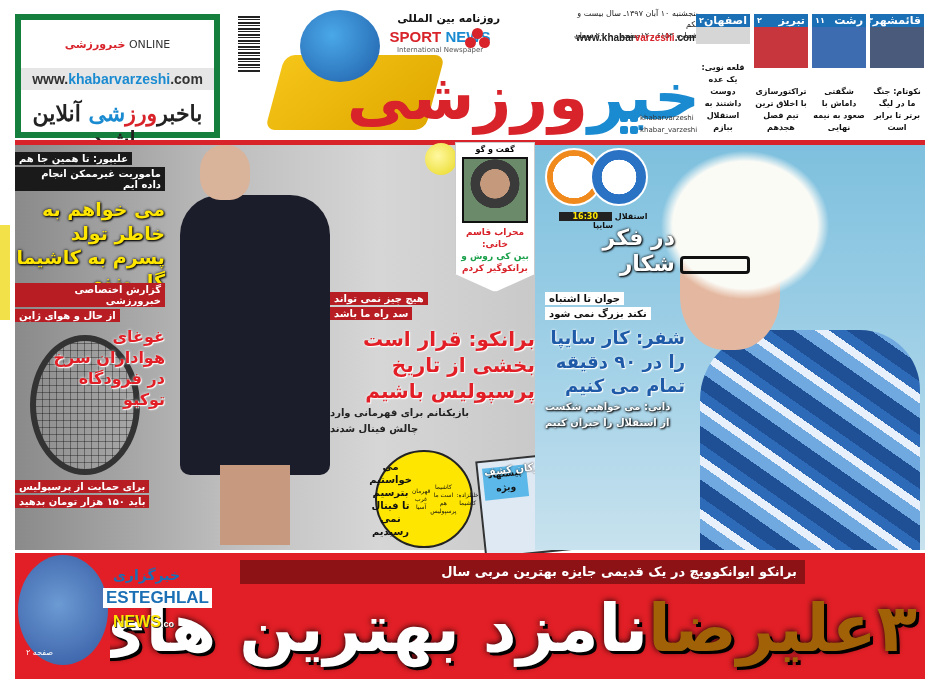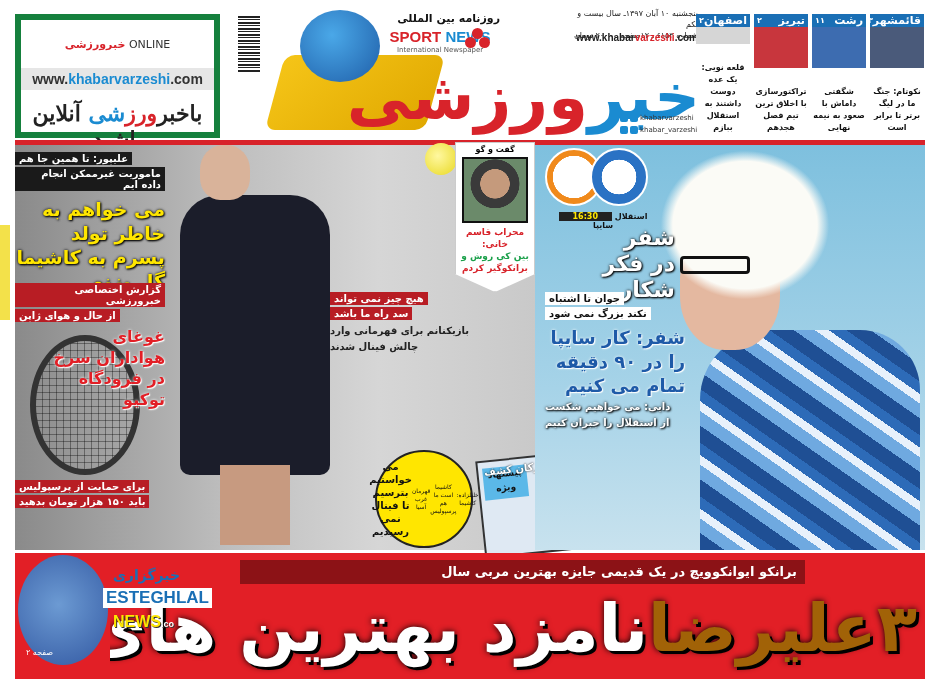--- a/index.html
+++ b/index.html
@@ -236,20 +236,21 @@
   <div class="iv-cap">
     <div class="r">محراب قاسم خانی:</div>
     <div class="g">بین کی روش و</div>
     <div class="r">برانکوگیر کردم</div>
   </div>
 </div>
 
 <div class="abs story4 stack rtl">
   <span class="tag red">هیچ چیز نمی تواند</span>
   <span class="tag red">سد راه ما باشد</span>
+  <div class="big hl-red">برانکو: قرار است بخشی از تاریخ پرسپولیس باشیم</div>
   <div class="sub">بازیکنانم برای قهرمانی وارد</div>
   <div class="sub">چالش فینال شدند</div>
 </div>
 
 <div class="abs bubble">
   <div class="s">خلیلزاده: کاشیما</div>
   <div class="s">کاشیما است ما هم پرسپولیس</div>
   <div class="s">قهرمان غرب آسیا</div>
   <div class="b">می خواستیم بترسیم تا فینال نمی رسیدیم</div>
 </div>
@@ -269,21 +270,20 @@
   <div class="club saipa"></div>
   <div class="club est"></div>
 </div>
 <div class="abs match-line">
   <span>استقلال</span>
   <span class="t">16:30</span>
   <span>سایپا</span>
 </div>
 
 <div class="abs story5 rtl">
-  <div class="big hl-white">شفر</div>
   <div class="big hl-white">در فکر شکار</div>
 </div>
 
 <div class="abs story6 stack rtl">
   <span class="tag">جوان تا اشتباه</span>
   <span class="tag">نکند بزرگ نمی شود</span>
   <div class="big">شفر: کار سایپا را در ۹۰ دقیقه تمام می کنیم</div>
   <div class="sub hl-white">دایی: می خواهیم شکست</div>
   <div class="sub hl-white">از استقلال را جبران کنیم</div>
 </div>

